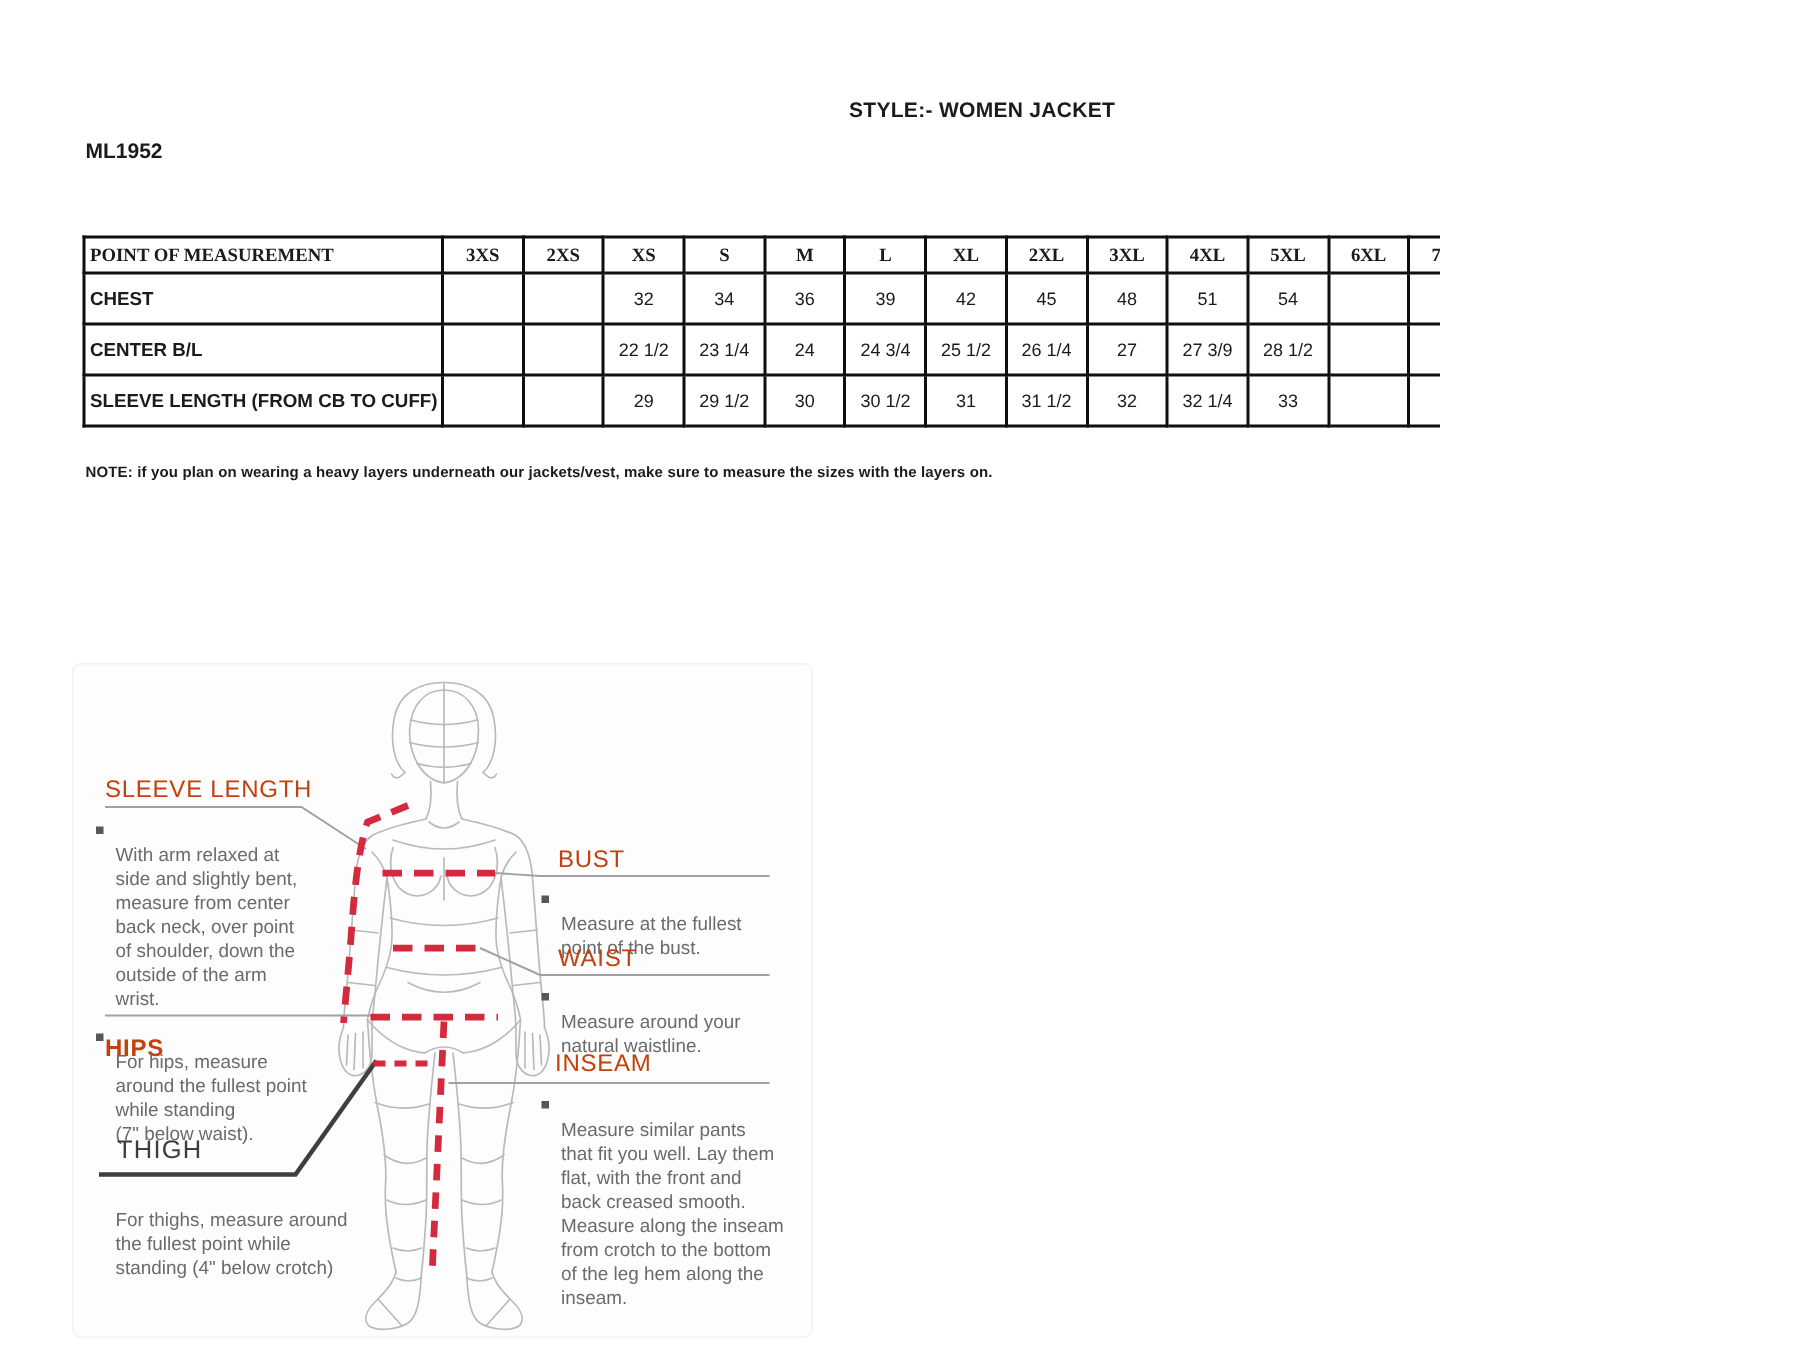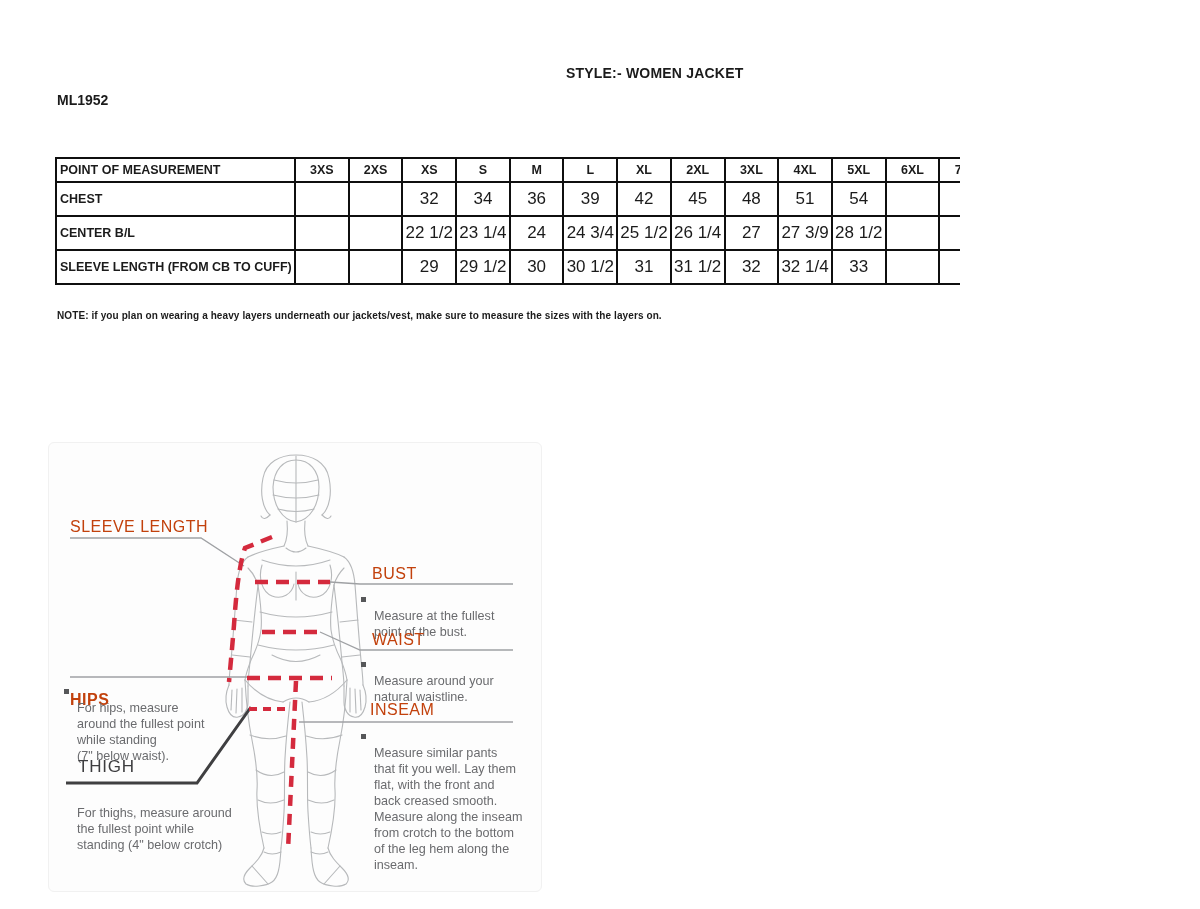--- a/index.html
+++ b/index.html
@@ -14,23 +14,23 @@
     position:absolute;left:57px;top:92px;font-size:14px;font-weight:bold;
   }
   table.size-table{
     position:absolute;left:55px;top:157px;width:1100px;
     border-collapse:collapse;table-layout:fixed;border:2px solid #0f0f0f;
   }
   .size-table th,.size-table td{
     border:2px solid #0f0f0f;text-align:center;vertical-align:middle;
     font-size:12.5px;overflow:hidden;white-space:nowrap;
   }
-  .size-table thead th{height:20px;font-weight:bold;}
+  .size-table thead th{height:20px;font-weight:bold;font-family:Liberation Serif, serif;}
   .size-table tbody th,.size-table tbody td{height:30px;}
-  .size-table tbody td{font-weight:400;font-size:17px;margin-top:16px;}
+  .size-table tbody td{font-weight:400;font-size:12px;margin-top:16px;}
   .size-table .label-col{width:233px;text-align:left;padding-left:3px;font-weight:bold;}
   .note-line{
     position:absolute;left:57px;top:310px;font-size:10px;font-weight:bold;letter-spacing:.1px;
   }
   .diagram-panel{
     position:absolute;left:48px;top:442px;width:492px;height:448px;
     background:#fdfdfd;border:1px solid #f1f1f1;border-radius:6px;
   }
   svg.overlay{position:absolute;left:0;top:0;width:1200px;height:909px;pointer-events:none;}
   .sec-heading{
@@ -226,20 +226,29 @@
       <path d="M 272,537 L 245,548 C 239,565 236,595 234,625 C 232,650 230,670 229,682" stroke-width="4.5" stroke-dasharray="12 8"></path>
       <path d="M 255,582 L 330,582" stroke-width="4.5" stroke-dasharray="13 8"></path>
       <path d="M 262,632 L 319,632" stroke-width="4.5" stroke-dasharray="13 8"></path>
       <path d="M 247,678 L 332,678" stroke-width="4.5" stroke-dasharray="13 8"></path>
       <path d="M 249,709 L 288,709" stroke-width="4" stroke-dasharray="8 6"></path>
       <path d="M 296,681 L 288,850" stroke-width="4.5" stroke-dasharray="11 8"></path>
     </g>
   </svg>
 
   <div class="sec-heading" style="left:70px;top:518px;">SLEEVE LENGTH</div>
+  <div class="sec-text" style="left:77px;top:546px;width:160px;">
+    <span class="bullet"></span><span>With arm relaxed at
+side and slightly bent,
+measure from center
+back neck, over point
+of shoulder, down the
+outside of the arm
+wrist.</span>
+  </div>
 
   <div class="sec-heading" style="left:70px;top:691px;font-weight:bold;">HIPS</div>
   <div class="sec-text" style="left:77px;top:684px;width:170px;">
     <span class="bullet"></span><span>For hips, measure
 around the fullest point
 while standing
 (7" below waist).</span>
   </div>
 
   <div class="sec-heading dark" style="left:78px;top:758px;">THIGH</div>

